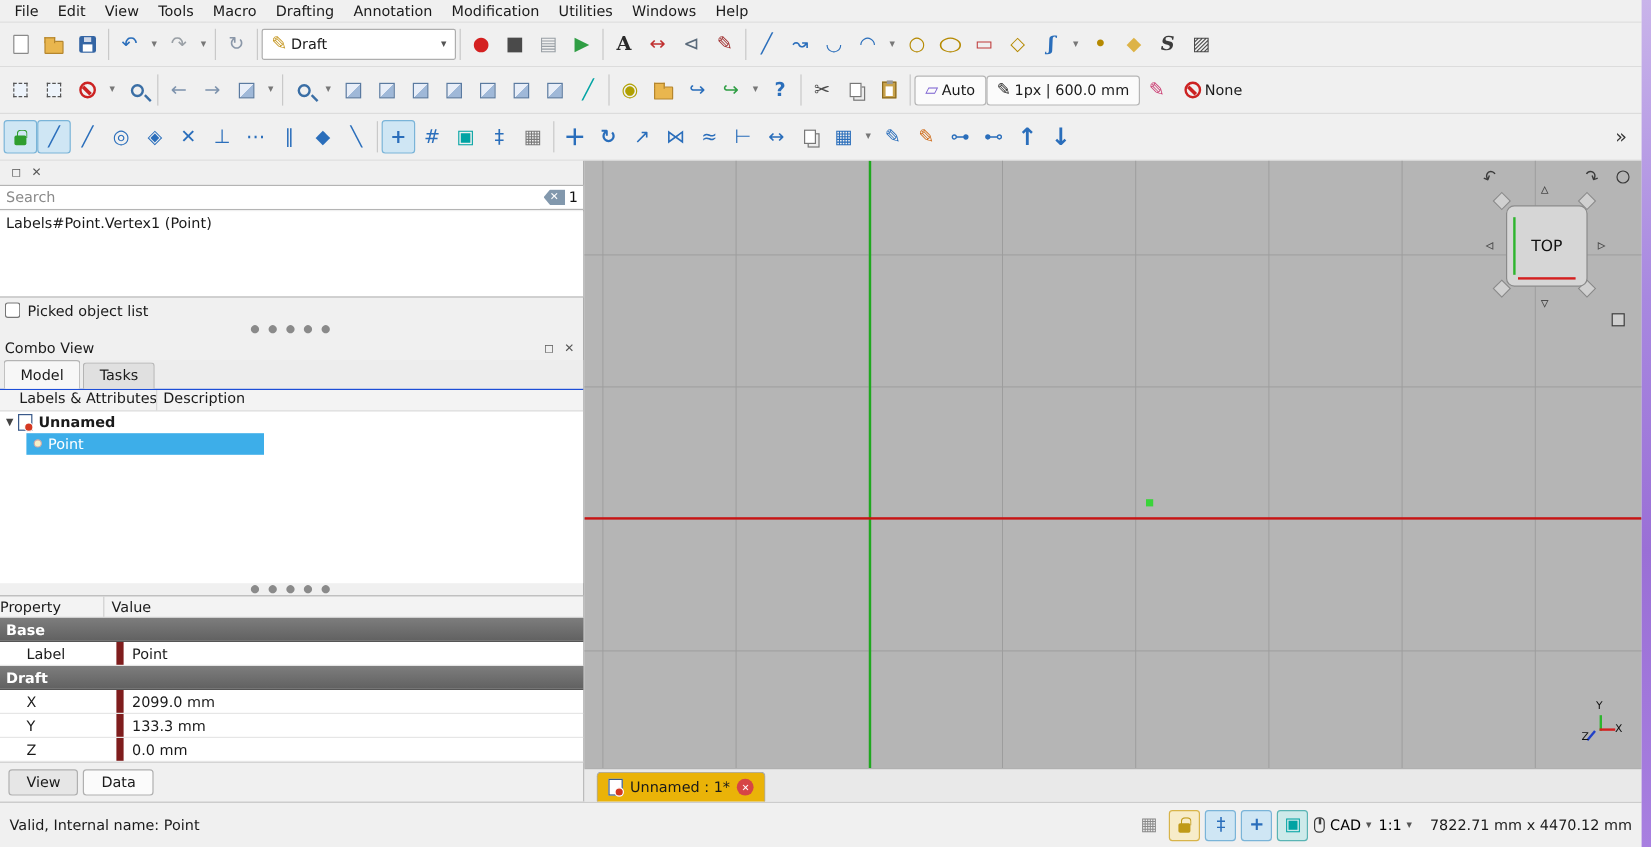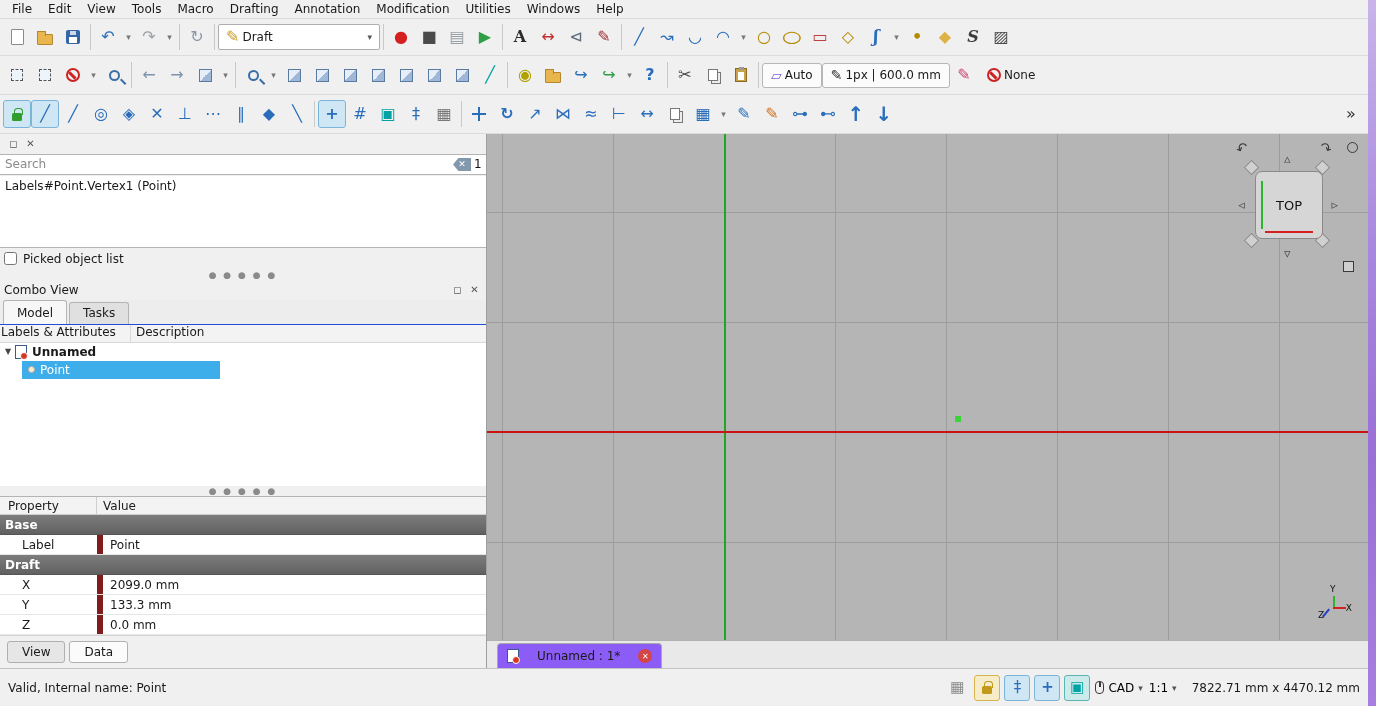--- a/index.html
+++ b/index.html
@@ -76,30 +76,30 @@
              color:#fff;font-size:9px;display:flex;align-items:center;justify-content:center;border:none;margin:0 3px}
   .search-count{width:12px;text-align:left;color:#111}
   .sel-list{height:72px;background:#fff;border-bottom:1px solid #b4b4b4;margin-top:1px;padding:3px 5px;overflow:hidden}
   .picked-row{height:22px;display:flex;align-items:center;gap:6px;padding-left:4px}
   .picked-row input{width:13px;height:13px}
   .splitter{height:10px;display:flex;align-items:center;justify-content:center;color:#8a8a8a;font-size:9px;letter-spacing:2px}
   .combo-tabs{height:25px;display:flex;align-items:flex-end;padding-left:3px;border-bottom:1px solid #1d4ed8;background:#ededed}
   .ctab{padding:3px 13px 4px;border:1px solid #b4b4b4;border-bottom:none;border-radius:3px 3px 0 0;background:#e0e0e0;margin-right:2px}
   .ctab.active{background:#f7f7f7;padding-top:5px}
   .tree-header{height:18px;display:flex;background:#f3f3f3;border-bottom:1px solid #d8d8d8}
-  .th1{width:131px;padding-left:1px;border-right:1px solid #d8d8d8;overflow:hidden;white-space:nowrap}
+  .th1{width:131px;padding-left:16px;border-right:1px solid #d8d8d8;overflow:hidden;white-space:nowrap}
   .th2{flex:1;padding-left:5px}
   .tree-body{height:144px;background:#fff}
   .tree-row{height:18px;display:flex;align-items:center}
   .caret{width:10px;margin-left:5px;color:#444;font-size:8px;flex:none}
   .tree-root-label{font-weight:bold;margin-left:5px}
   .sel-bar{margin-left:22px;width:198px;background:#3daee9;color:#fff;height:18px;display:flex;align-items:center}
   .point-ico{width:7px;height:7px;border-radius:50%;background:#f5f0c8;border:1px solid #caa;margin:0 5px 0 6px;flex:none}
   .prop-header{height:19px;display:flex;background:#f3f3f3;border-top:1px solid #b4b4b4;border-bottom:1px solid #cfcfcf}
-  .ph1{width:97px;padding-left:8px;border-right:1px solid #cfcfcf;display:flex;align-items:center}
+  .ph1{width:87px;padding-left:0;border-right:1px solid #cfcfcf;display:flex;align-items:center}
   .ph2{flex:1;padding-left:6px;display:flex;align-items:center}
   .prop-group{height:20px;display:flex;align-items:center;padding-left:5px;color:#fff;font-weight:bold;
               background:linear-gradient(180deg,#7d7d7d,#616161);border-bottom:1px solid #555}
   .prop-row{height:20px;display:flex;background:#fff;border-bottom:1px solid #e6e6e6}
   .prop-row .c1{width:103px;padding-left:22px;border-right:6px solid #7f1d1d;display:flex;align-items:center}
   .prop-row .c2{flex:1;padding-left:7px;display:flex;align-items:center}
   .panel-fill{flex:1;background:#fcfcfc;border-bottom:1px solid #d4d4d4}
   .panel-bottom{height:32px;display:flex;align-items:center;gap:4px;padding-left:7px;background:#f0f0f0}
   .btab{padding:3px 14px;border:1px solid #b0b0b0;border-radius:3px;background:#e6e6e6}
   .btab.active{background:#fbfbfb}
@@ -125,21 +125,21 @@
   
   .axiscross{position:absolute;right:16px;bottom:18px;width:34px;height:36px;font-size:9px;color:#111}
   .ac-y{position:absolute;left:15px;top:10px;width:2px;height:13px;background:#2db52d}
   .ac-x{position:absolute;left:15px;top:21px;width:13px;height:2px;background:#d42020}
   .ac-z{position:absolute;left:7px;top:22px;width:2px;height:10px;background:#2040c8;transform:rotate(40deg)}
   .ac-ylbl{position:absolute;left:12px;top:-2px}
   .ac-xlbl{position:absolute;right:0;top:17px}
   .ac-zlbl{position:absolute;left:0;top:24px}
   
   .vp-tabbar{height:28px;background:#e9e9e9;border-top:1px solid #b0b0b0;display:flex;align-items:flex-end;padding-left:10px}
-  .vp-tab{height:25px;display:flex;align-items:center;gap:18px;background:#8b5cf6;border:1px solid #a8a8a8;border-bottom:none;
+  .vp-tab{height:25px;display:flex;align-items:center;gap:6px;background:#eab308;border:1px solid #a8a8a8;border-bottom:none;
           border-radius:4px 4px 0 0;padding:0 9px}
   .tab-close{width:14px;height:14px;border-radius:50%;background:#d64545;color:#fff;font-size:8px;display:flex;align-items:center;justify-content:center;border:none}
   
   #statusbar{height:38px;display:flex;align-items:center;background:#f0f0f0;border-top:1px solid #c4c4c4;padding:0 8px}
   .sb-left{flex:1}
   .sb-right{display:flex;align-items:center;gap:4px}
   .sb-btn{min-width:26px;height:26px;display:inline-flex;align-items:center;justify-content:center;gap:4px;
           border:1px solid transparent;border-radius:3px;background:transparent;font-family:inherit;font-size:12px}
   .sb-btn .g{font-size:15px;line-height:1}
   .sb-btn.p-gold{background:#f7ecc9;border-color:#d8b44a}

